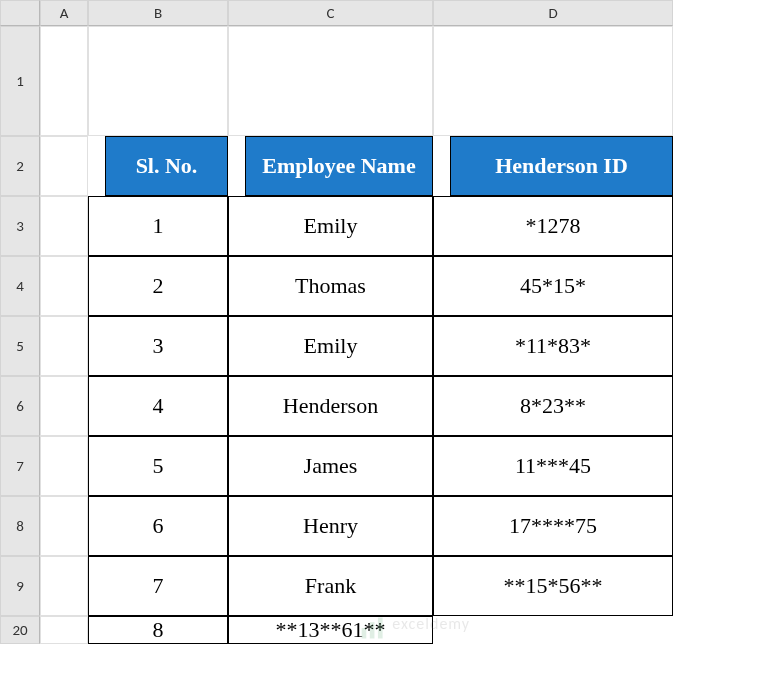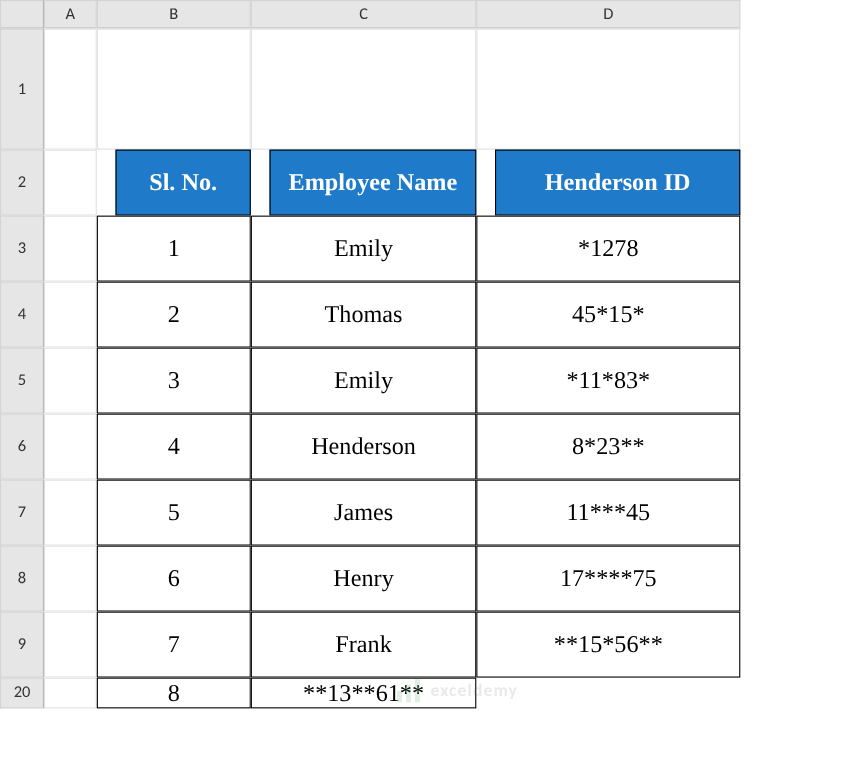--- a/index.html
+++ b/index.html
@@ -66,25 +66,23 @@
       font-size: 22px;
       background: #fff;
     }
     .watermark {
       position: absolute;
       bottom: 50px;
       left: 54%;
       transform: translateX(-50%);
       opacity: 0.14;
       display: flex;
-      align-items: center;
       gap: 6px;
       pointer-events: none;
       z-index: 10;
-      font-weight: bold;
     }
     .watermark-icon {
       width: 28px;
       height: 28px;
       color: #2a8f4a;
     }
     .watermark-text {
       font-size: 16px;
       color: #666;
       letter-spacing: 1px;

